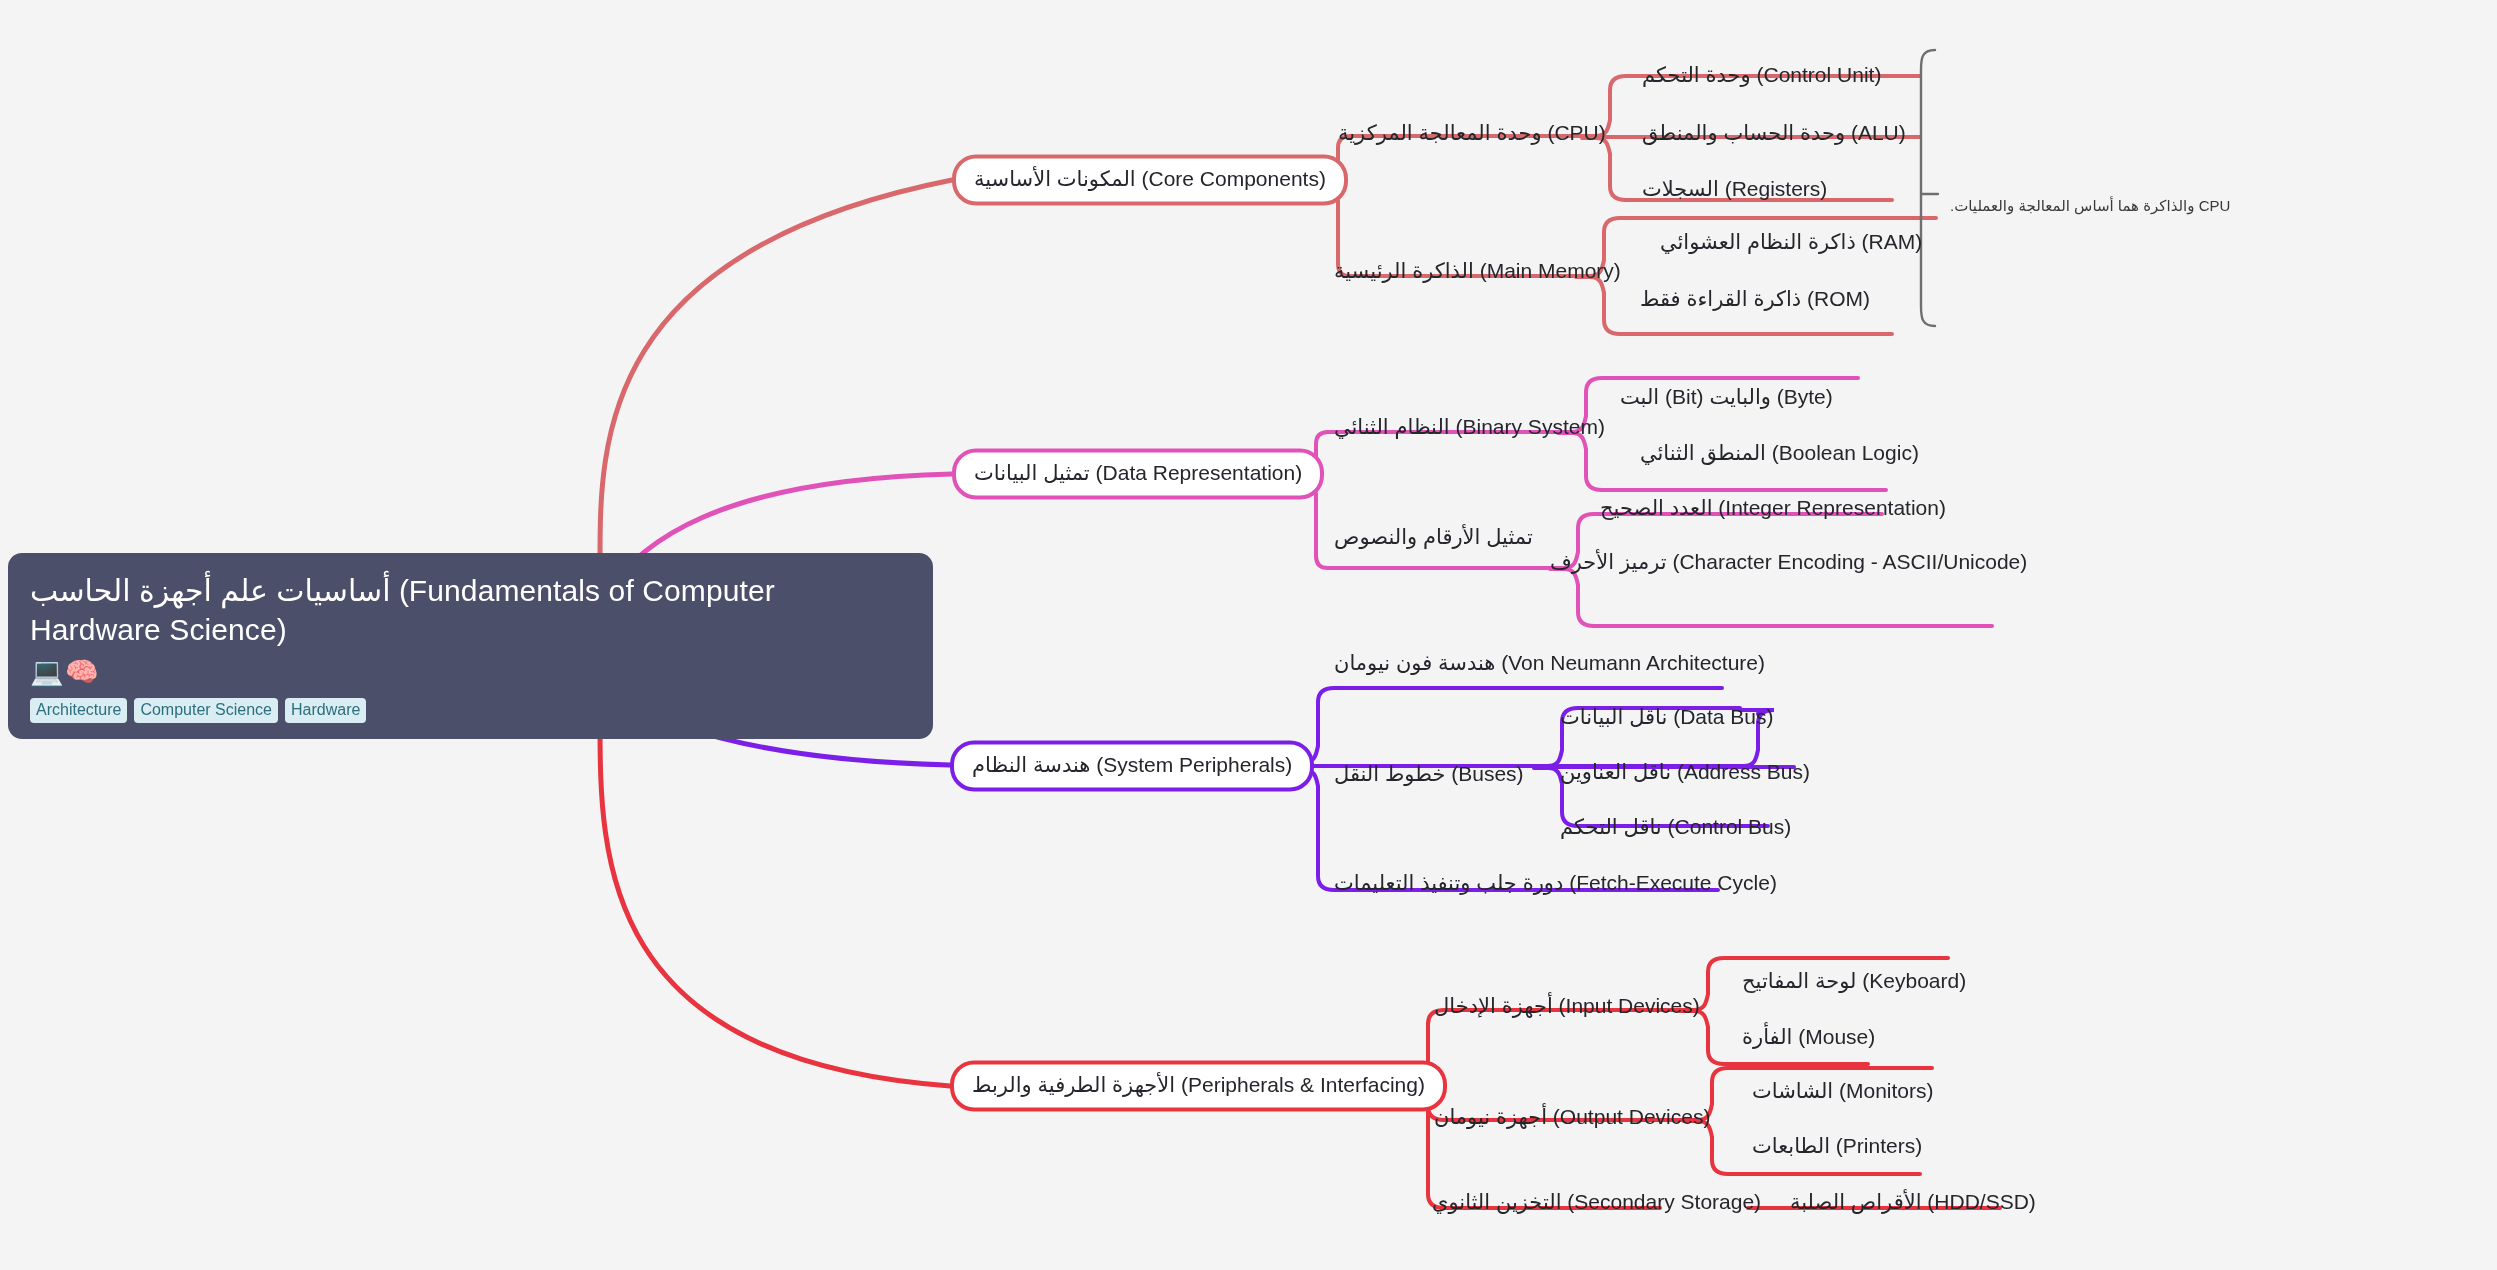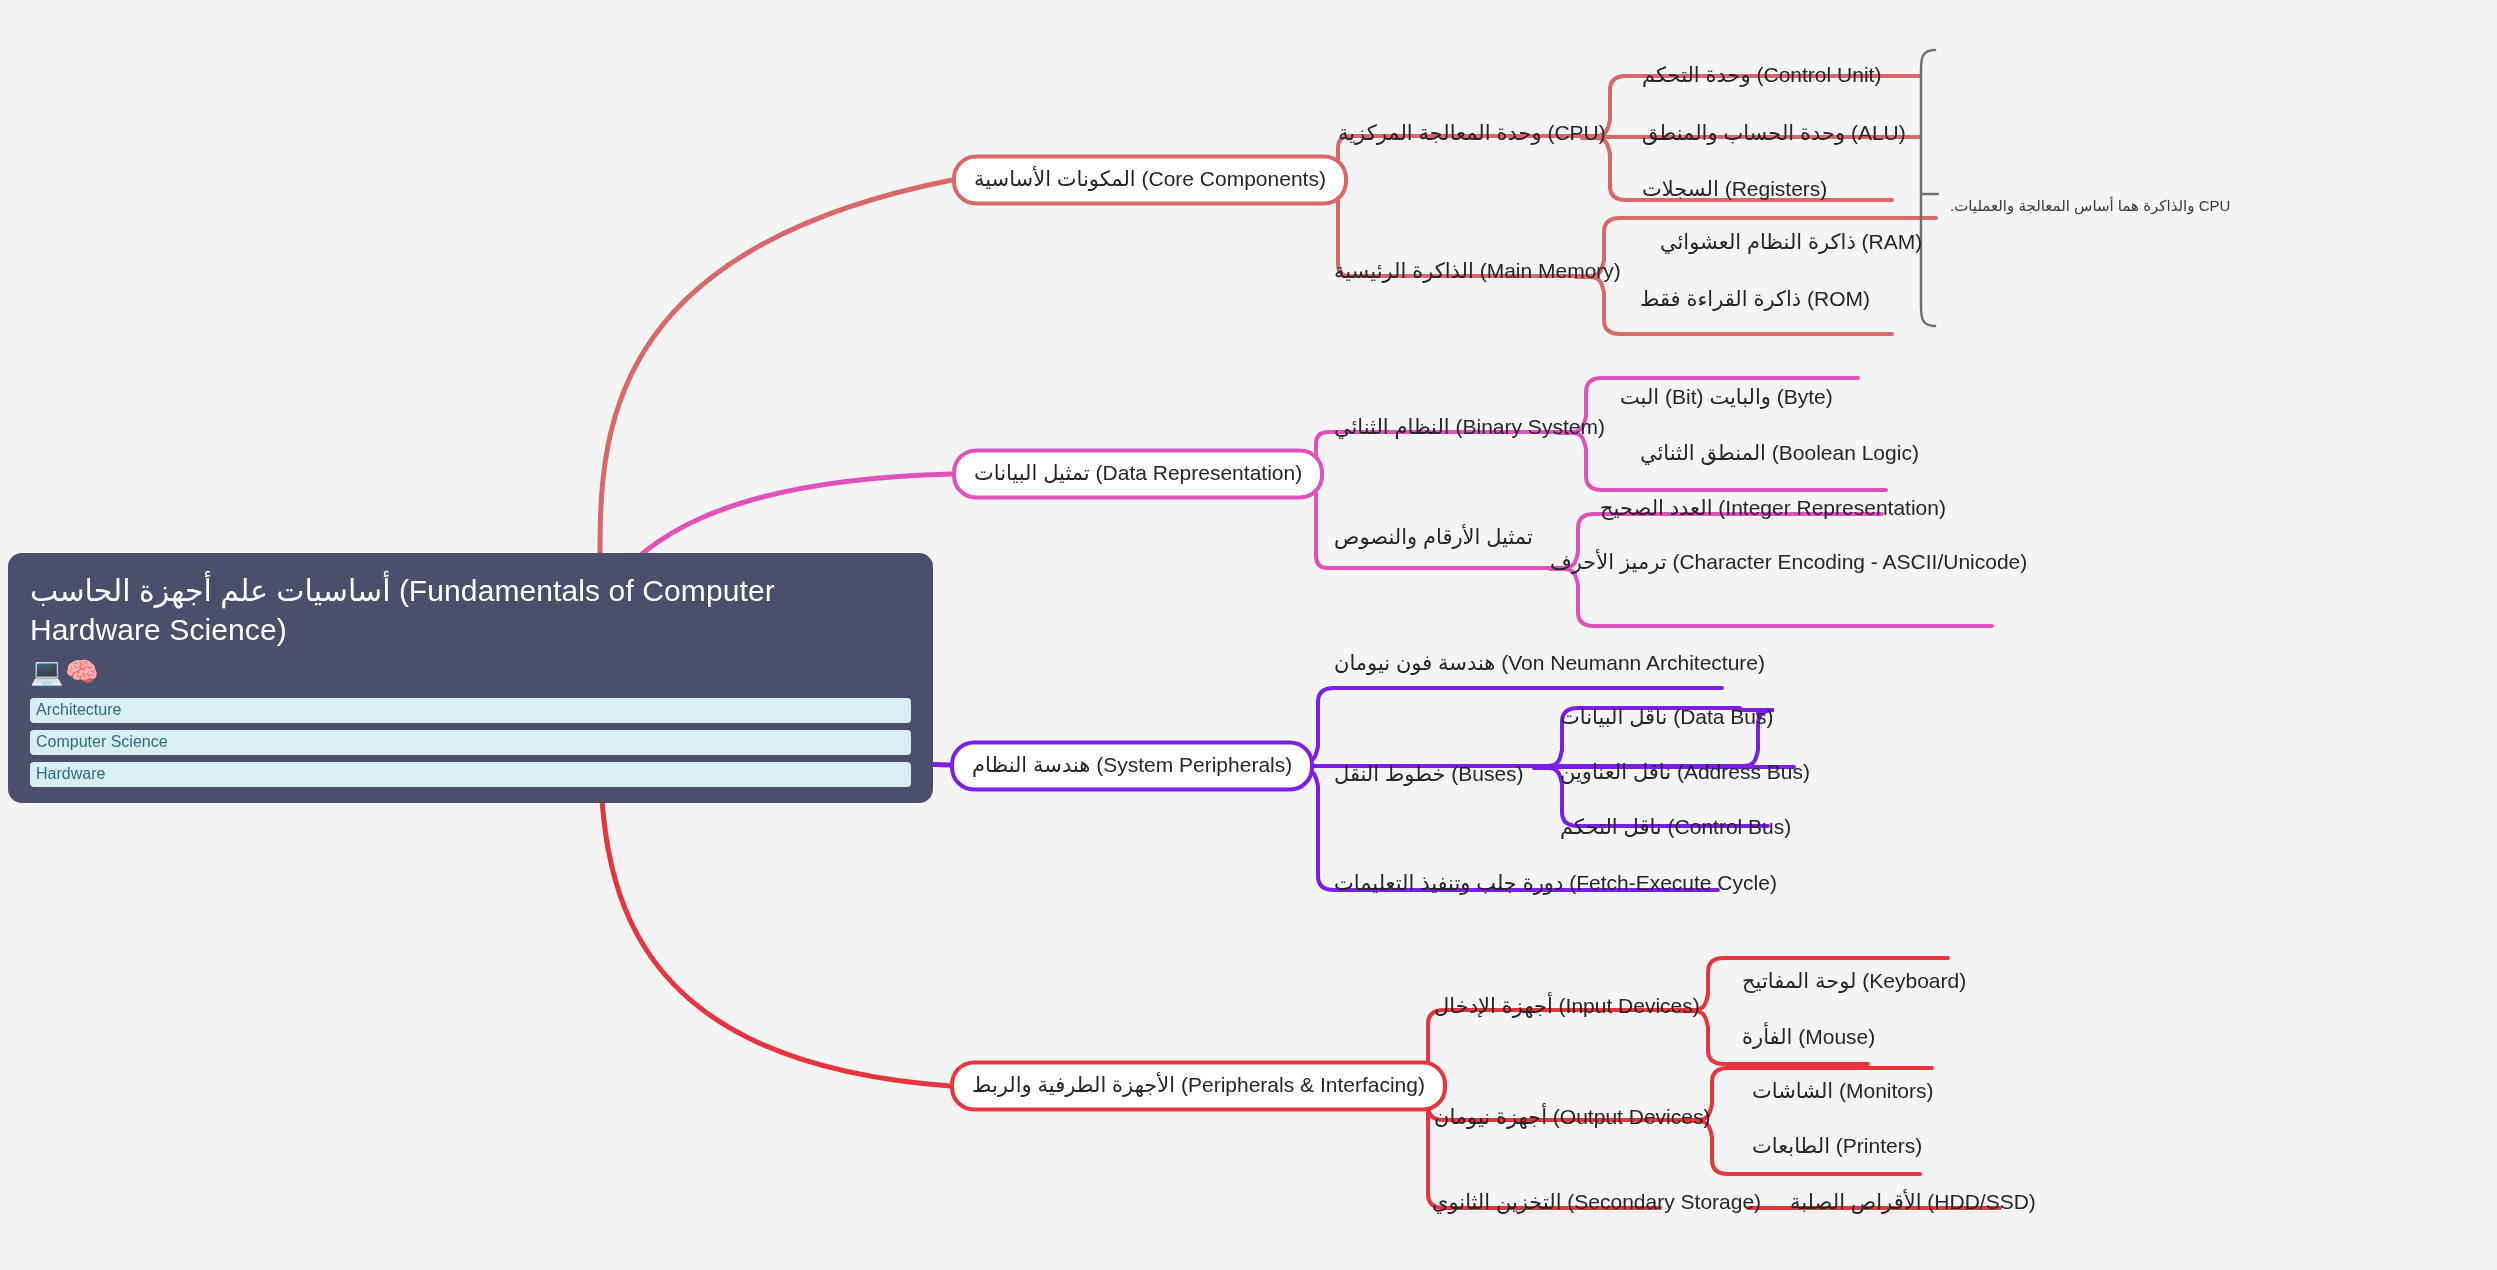--- a/index.html
+++ b/index.html
@@ -34,21 +34,20 @@
   .root-emojis{
     margin-top:10px;
     font-size:27px;
     line-height:1;
     letter-spacing:2px;
   }
   .root-tags{
     margin-top:12px;
     display:flex;
     gap:7px;
-    flex-direction:column;
   }
   .tag{
     background:#d9edf2;
     color:#2d6e7e;
     font-size:16px;
     line-height:1;
     padding:4px 6px 5px 6px;
     border-radius:4px;
     white-space:nowrap;
   }

